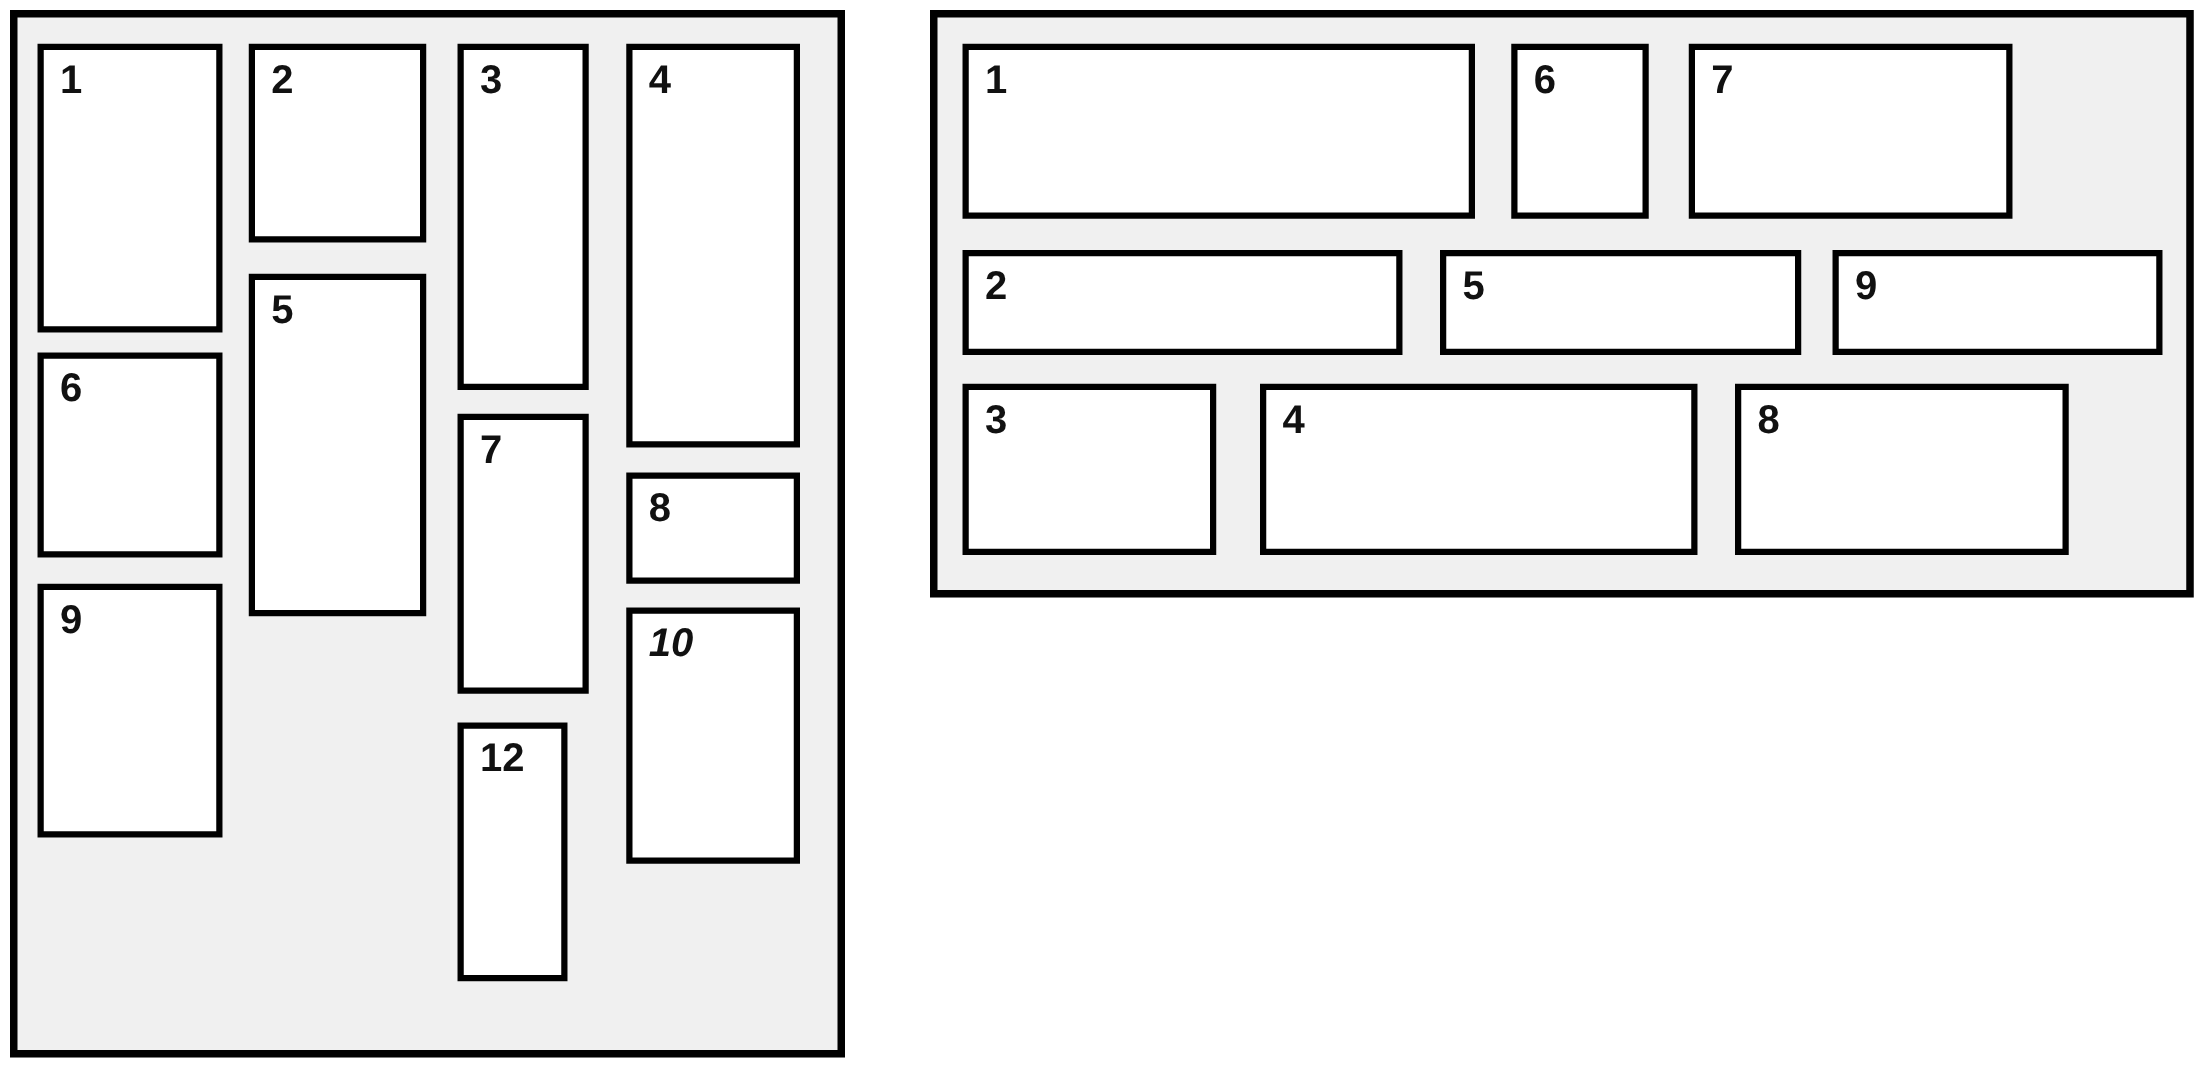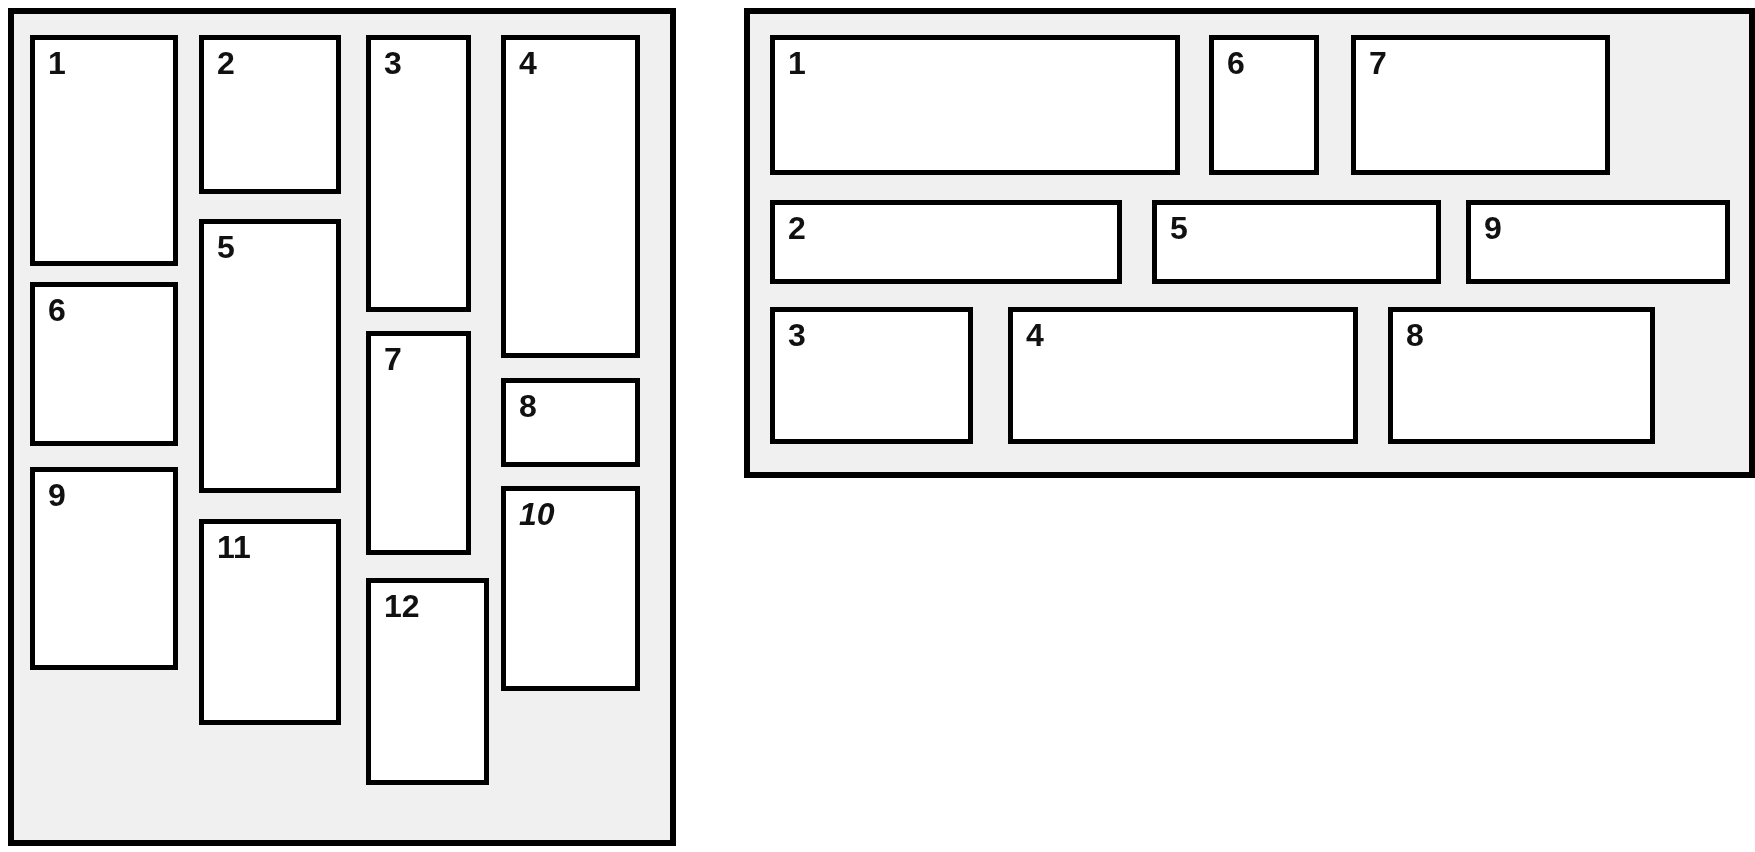--- a/index.html
+++ b/index.html
@@ -70,24 +70,21 @@
       </div>
       <div class="card" style="left: 487px; top: 364px; width: 139px; height: 89px; background: rgb(255, 255, 255); border-color: rgb(0, 0, 0);">
         <span class="card-number" style="color: rgb(17, 17, 17);">8</span>
       </div>
       <div class="card" style="left: 16px; top: 453px; width: 148px; height: 203px; background: rgb(255, 255, 255); border-color: rgb(0, 0, 0);">
         <span class="card-number" style="color: rgb(17, 17, 17);">9</span>
       </div>
       <div class="card" style="left: 487px; top: 472px; width: 139px; height: 205px; background: rgb(255, 255, 255); border-color: rgb(0, 0, 0);">
         <span class="card-number" style="color: rgb(17, 17, 17); font-style: italic;">10</span>
       </div>
-      <div class="card" style="left: 185px; top: 505px; width: 142px; height: 206px; background: rgb(255, 255, 255); border-color: rgb(0, 0, 0);">
-        <span class="card-number" style="color: rgb(17, 17, 17);">11</span>
-      </div>
-      <div class="card" style="left: 352px; top: 564px; width: 123px; height: 207px; background: rgb(255, 255, 255); border-color: rgb(0, 0, 0);">
+      <div class="card" style="left: 352px; top: 564px; width: 88px; height: 207px; background: rgb(255, 255, 255); border-color: rgb(0, 0, 0);">
         <span class="card-number" style="color: rgb(17, 17, 17);">12</span>
       </div>
     </div>
   <div class="panel" style="left: 744px; top: 8px; width: 1011px; height: 470px; background: rgb(240, 240, 240); border-color: rgb(0, 0, 0);">
       <div class="card" style="left: 20px; top: 21px; width: 410px; height: 140px; background: rgb(255, 255, 255); border-color: rgb(0, 0, 0);">
         <span class="card-number" style="color: rgb(17, 17, 17);">1</span>
       </div>
       <div class="card" style="left: 20px; top: 186px; width: 352px; height: 84px; background: rgb(255, 255, 255); border-color: rgb(0, 0, 0);">
         <span class="card-number" style="color: rgb(17, 17, 17);">2</span>
       </div>

